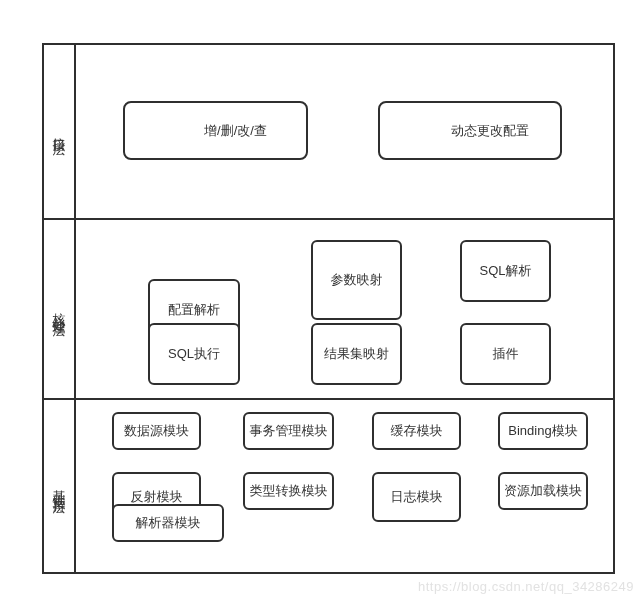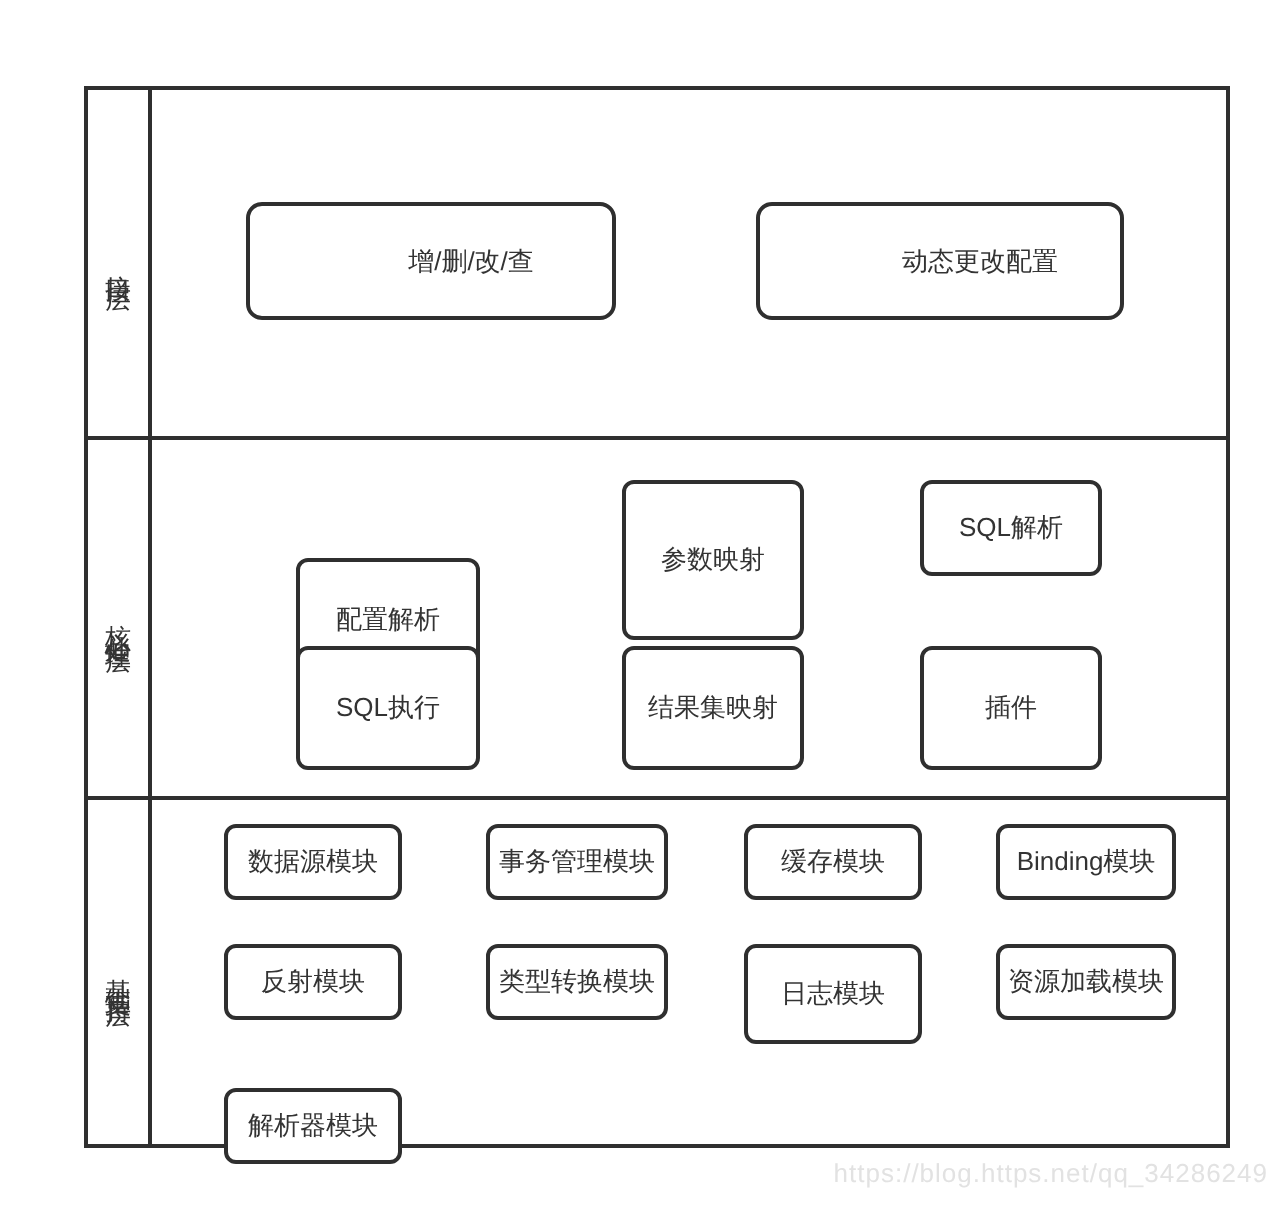--- a/index.html
+++ b/index.html
@@ -114,21 +114,21 @@
   <div class="node big" style="left:378px; top:101px; width:184px; height:59px;">
     <span>动态更改配置</span>
   </div>
 
   <div class="node" style="left:148px; top:240px; width:92px; height:62px;margin-top:39px;">
     <span>配置解析</span>
   </div>
   <div class="node" style="left:311px; top:240px; width:91px; height:80px;">
     <span>参数映射</span>
   </div>
-  <div class="node" style="left:460px; top:240px; width:91px; height:48px;">
+  <div class="node" style="left:460px; top:240px; width:91px; height:62px;">
     <span>SQL解析</span>
   </div>
   <div class="node" style="left:148px; top:323px; width:92px; height:62px;text-align:center;">
     <span>SQL执行</span>
   </div>
   <div class="node" style="left:311px; top:323px; width:91px; height:62px;text-align:center;">
     <span>结果集映射</span>
   </div>
   <div class="node" style="left:460px; top:323px; width:91px; height:62px;">
     <span>插件</span>
@@ -139,31 +139,31 @@
   </div>
   <div class="node" style="left:112px; top:412px; width:89px; height:38px;">
     <span>数据源模块</span>
   </div>
   <div class="node" style="left:372px; top:412px; width:89px; height:38px;">
     <span>缓存模块</span>
   </div>
   <div class="node" style="left:498px; top:412px; width:90px; height:38px;">
     <span>Binding模块</span>
   </div>
-  <div class="node" style="left:112px; top:472px; width:89px; height:38px;">
+  <div class="node" style="left:112px; top:472px; width:89px; height:50px;">
     <span>反射模块</span>
   </div>
   <div class="node" style="left:243px; top:472px; width:91px; height:38px;">
     <span>类型转换模块</span>
   </div>
   <div class="node" style="left:372px; top:472px; width:89px; height:50px;">
     <span>日志模块</span>
   </div>
   <div class="node" style="left:498px; top:472px; width:90px; height:38px;">
     <span>资源加载模块</span>
   </div>
-  <div class="node" style="left:112px; top:544px; width:89px; height:38px;">
+  <div class="node" style="left:112px; top:504px; width:112px; height:38px;">
     <span>解析器模块</span>
   </div>
 
-  <div class="watermark">https://blog.https.net/qq_34286249</div>
+  <div class="watermark">https://blog.csdn.net/qq_34286249</div>
 
 </div>
 
 </body></html>

